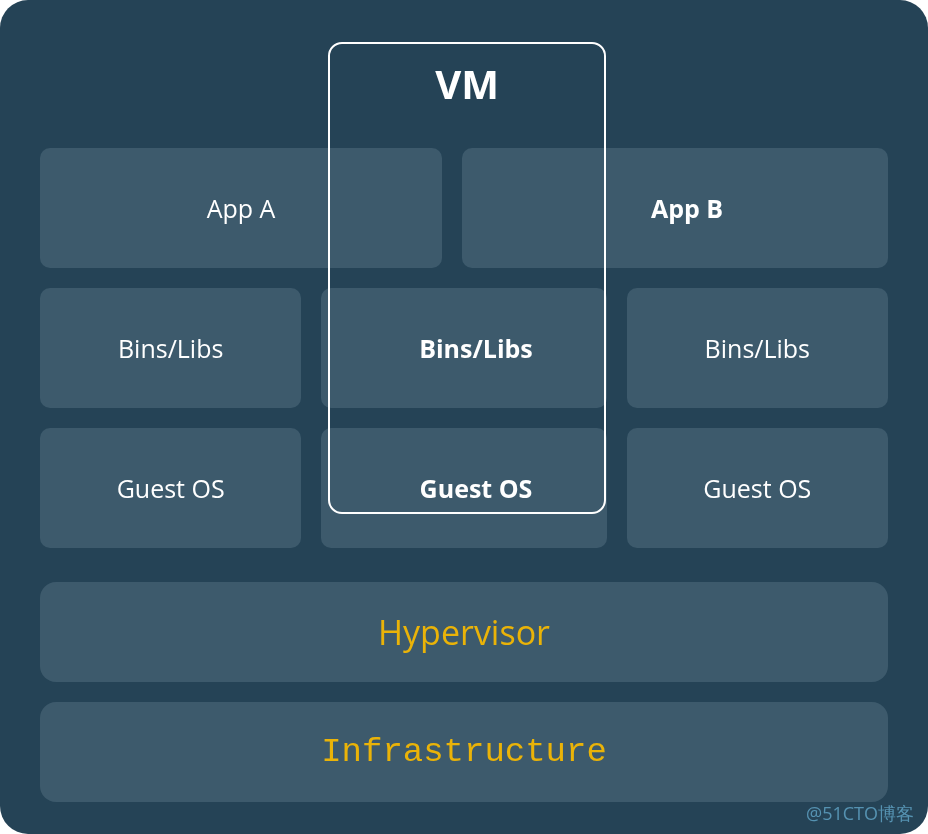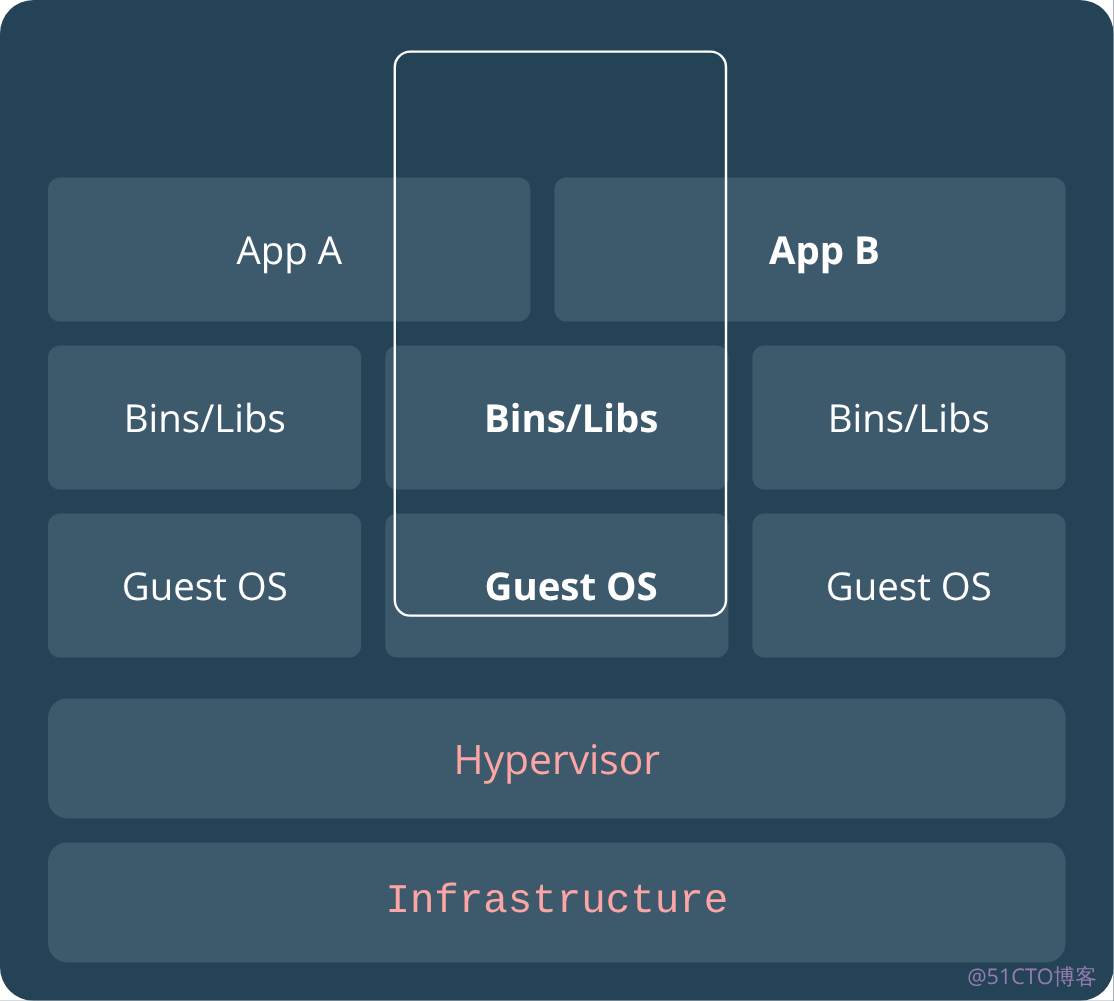--- a/index.html
+++ b/index.html
@@ -54,61 +54,62 @@
     }
     .cell {
       flex: 1;
       background: #3d5a6c;
       border-radius: 10px;
       height: 120px;
       display: flex;
       align-items: center;
       justify-content: center;
       color: #ffffff;
-      font-size: 32px;
+      font-size: 25px;
       font-weight: 400;
     }
     .cell.bold {
       font-weight: 700;
       color: #ffffff;
       padding-left: 24px;
     }
     .full-row {
       background: #3d5a6c;
       border-radius: 16px;
       height: 100px;
       display: flex;
       align-items: center;
       justify-content: center;
-      color: #fca5a5;
+      color: #eab308;
       font-size: 34px;
       font-weight: 400;
       margin-bottom: 20px;
       margin-top: 34px;
     }
     .full-row.second {
       margin-top: 0;
       font-family: Liberation Mono, monospace;
     }
     .watermark {
       position: absolute;
       bottom: 8px;
       right: 14px;
-      color: #f0abfc;
+      color: #7dd3fc;
       font-size: 18px;
       opacity: 0.55;
       z-index: 10;
     }
   </style>
 </head>
 <body>
 
 <div class="container">
 
   <div class="vm-highlight"></div>
+  <div class="vm-label">VM</div>
 
   <div class="stack-row top-gap">
     <div class="cell">App A</div>
     <div class="cell bold">App B</div>
   </div>
 
   <div class="stack-row">
     <div class="cell">Bins/Libs</div>
     <div class="cell bold">Bins/Libs</div>
     <div class="cell">Bins/Libs</div>

